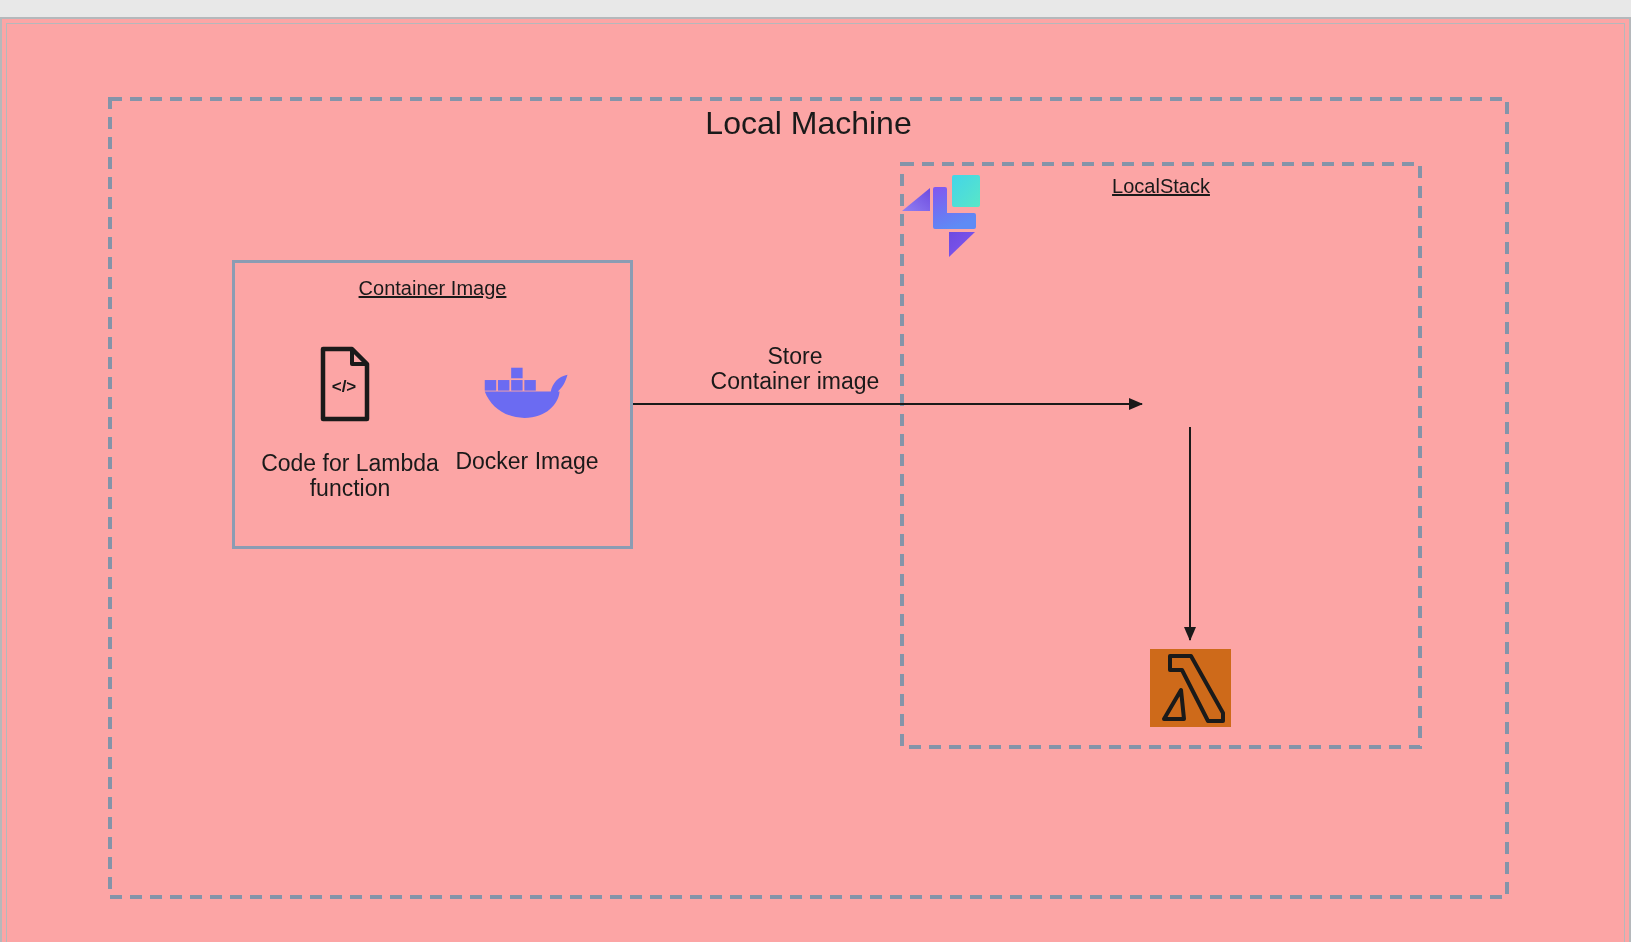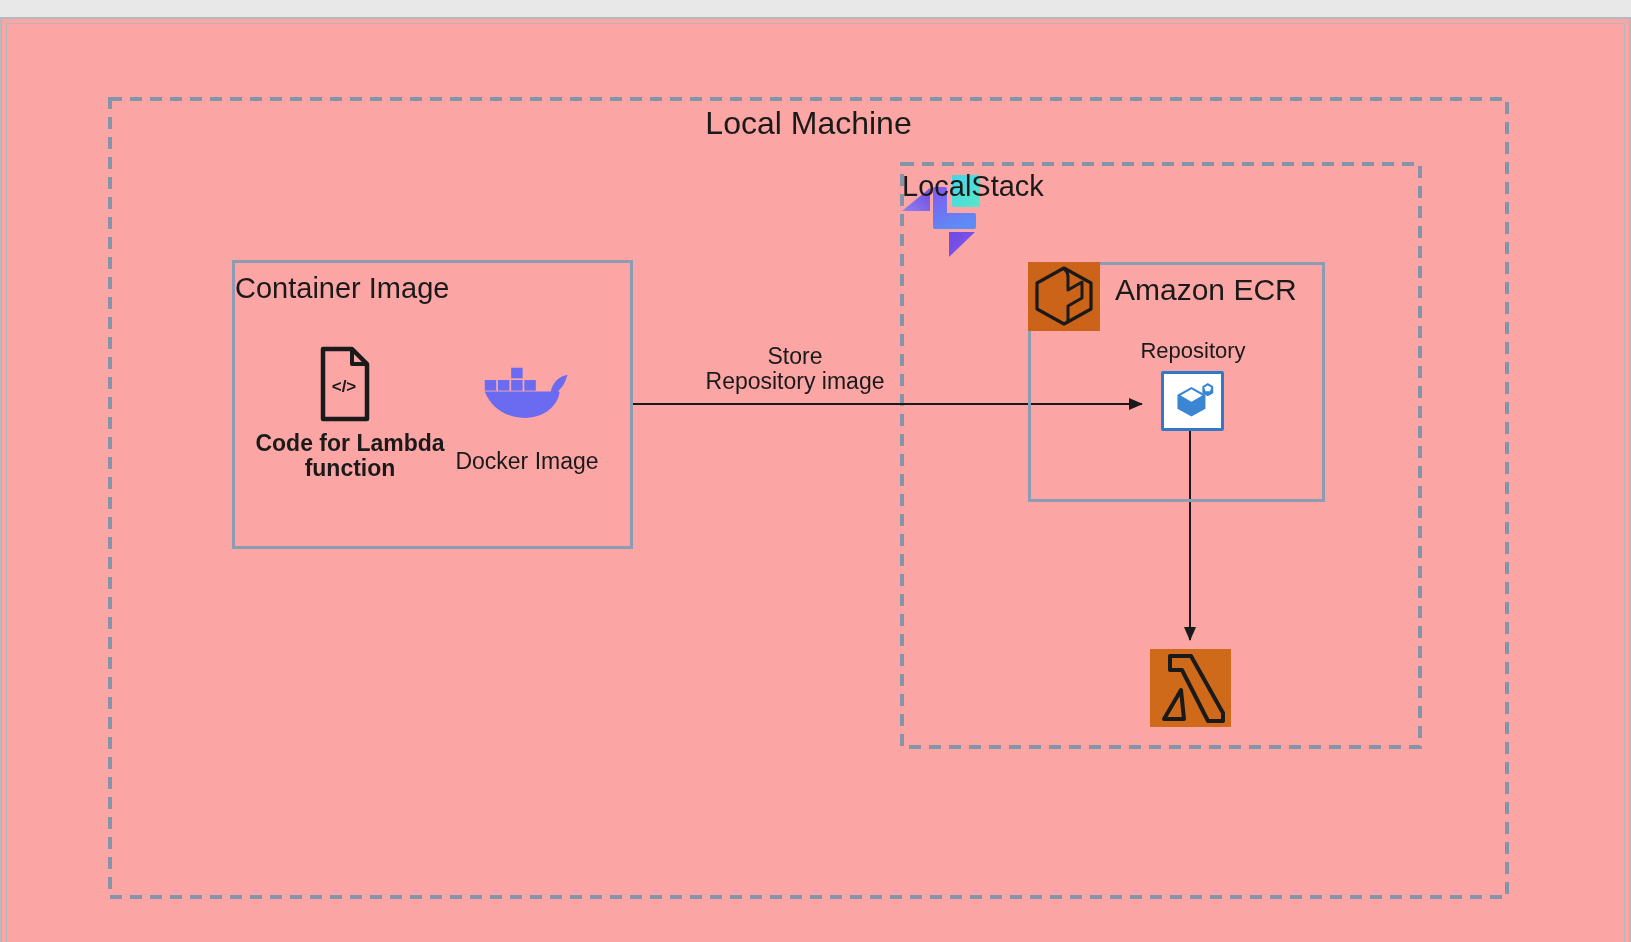--- a/index.html
+++ b/index.html
@@ -6,33 +6,33 @@
   .page{
     position:relative;width:1631px;height:942px;background:#fca5a5;
     box-sizing:border-box;border:2px solid var(--frame-gray);
     font-family:"Liberation Sans","DejaVu Sans",sans-serif;color:var(--text);
     overflow:hidden;
     margin-top:17px;
   }
   .inner-frame{position:absolute;inset:4px;border:1px solid var(--frame-gray);pointer-events:none;}
   .overlay{position:absolute;left:0;top:0;width:1631px;height:942px;pointer-events:none;}
   .abs{position:absolute;box-sizing:border-box;}
-  .title{font-size:29px;line-height:34px;text-align:left;white-space:pre-line;}
+  .title{font-size:20px;line-height:34px;text-align:center;white-space:pre-line;text-decoration:underline;}
   .big-title{font-size:32px;line-height:36px;text-align:center;}
   .label{font-size:23px;line-height:25px;text-align:center;white-space:pre-line;}
   .solid-box{border:3px solid var(--solid-border);background:transparent;}
 
   .local-machine-title{left:108px;top:86px;width:1397px;}
   .localstack-title{left:900px;top:150px;width:518px;}
 
   .container-box{left:230px;top:241px;width:401px;height:289px;}
   .container-title{left:0;top:8px;width:100%;position:absolute;}
   .code-file-icon{left:82px;top:82px;width:56px;height:78px;}
   .docker-icon{left:248px;top:99px;width:88px;height:66px;}
-  .code-label{left:15px;top:168px;width:200px;font-weight:bold;}
+  .code-label{left:15px;top:188px;width:200px;}
   .docker-label{left:192px;top:186px;width:200px;}
 
   .ls-logo{left:898px;top:153px;width:80px;height:86px;}
 
   .ecr-box{left:1026px;top:243px;width:297px;height:240px;}
   .ecr-icon{left:-3px;top:-3px;width:72px;height:69px;background:var(--ecr-orange);}
   .ecr-title{left:84px;top:8px;position:absolute;font-size:30px;line-height:34px;}
   .repo-label{left:62px;top:74px;width:200px;position:absolute;font-size:22px;line-height:24px;text-align:center;}
   .repo-icon{left:130px;top:106px;width:57px;height:54px;position:absolute;
              border:3px solid var(--repo-blue);background:#fff;border-radius:2px;
@@ -110,41 +110,23 @@
       </linearGradient>
     </defs>
     <polygon points="2,39 30,16 30,39" fill="url(#lsT1)"></polygon>
     <path d="M35,15 h10 a2,2 0 0 1 2,2 v24 h27 a2,2 0 0 1 2,2 v12 a2,2 0 0 1 -2,2 h-39 a2,2 0 0 1 -2,-2 v-38 a2,2 0 0 1 2,-2 Z" fill="url(#lsL)"></path>
     <rect x="52" y="3" width="28" height="32" rx="2" fill="url(#lsC)"></rect>
     <polygon points="49,60 75,60 49,85" fill="url(#lsT2)"></polygon>
   </svg>
 
   <div class="abs title localstack-title">LocalStack</div>
 
-  <div class="abs solid-box ecr-box">
-    <svg class="abs ecr-icon" viewBox="0 0 72 69">
-      <path d="M36,6 L63,21 V47 L36,62 L9,47 V21 Z" fill="none" style="stroke:var(--text)" stroke-width="3.2" stroke-linejoin="round"></path>
-      <path d="M36,7 c3,2 4,5 4,8 l0,13 14,-8 0,16 -14,8 0,15" fill="none" style="stroke:var(--text)" stroke-width="3" stroke-linejoin="round" stroke-linecap="round"></path>
-    </svg>
-    <div class="ecr-title">Amazon ECR</div>
-    <div class="repo-label">Repository</div>
-    <div class="repo-icon">
-      <svg width="44" height="42" viewBox="0 0 56 54">
-        <g style="fill:var(--repo-glyph-blue)">
-          <polygon points="26,9 44,19 44,37 26,47 8,37 8,19"></polygon>
-          <polygon points="47,4 54,8 54,17 47,21 40,17 40,8"></polygon>
-        </g>
-        <polygon points="26,12 40,20 26,28 12,20" fill="#ffffff"></polygon>
-        <polygon points="47,7 51.5,9.7 49.8,14.5 44.2,14.5 42.5,9.7" fill="#ffffff"></polygon>
-      </svg>
-    </div>
-  </div>
 
   <div class="abs label store-label">Store
-Repository image</div>
+Container image</div>
 
   <svg class="abs lambda-icon" viewBox="0 0 81 78">
     <path d="M20,7 L41,7 L73,64 L73,72 L58,72 L32,21 L20,21 Z" fill="none" style="stroke:var(--text)" stroke-width="4" stroke-linejoin="round"></path>
     <path d="M31,41 L34,70 L14,70 Z" fill="none" style="stroke:var(--text)" stroke-width="4" stroke-linejoin="round"></path>
   </svg>
 
   <div class="abs bottom-bar"></div>
 </div>
 
 </body></html>

